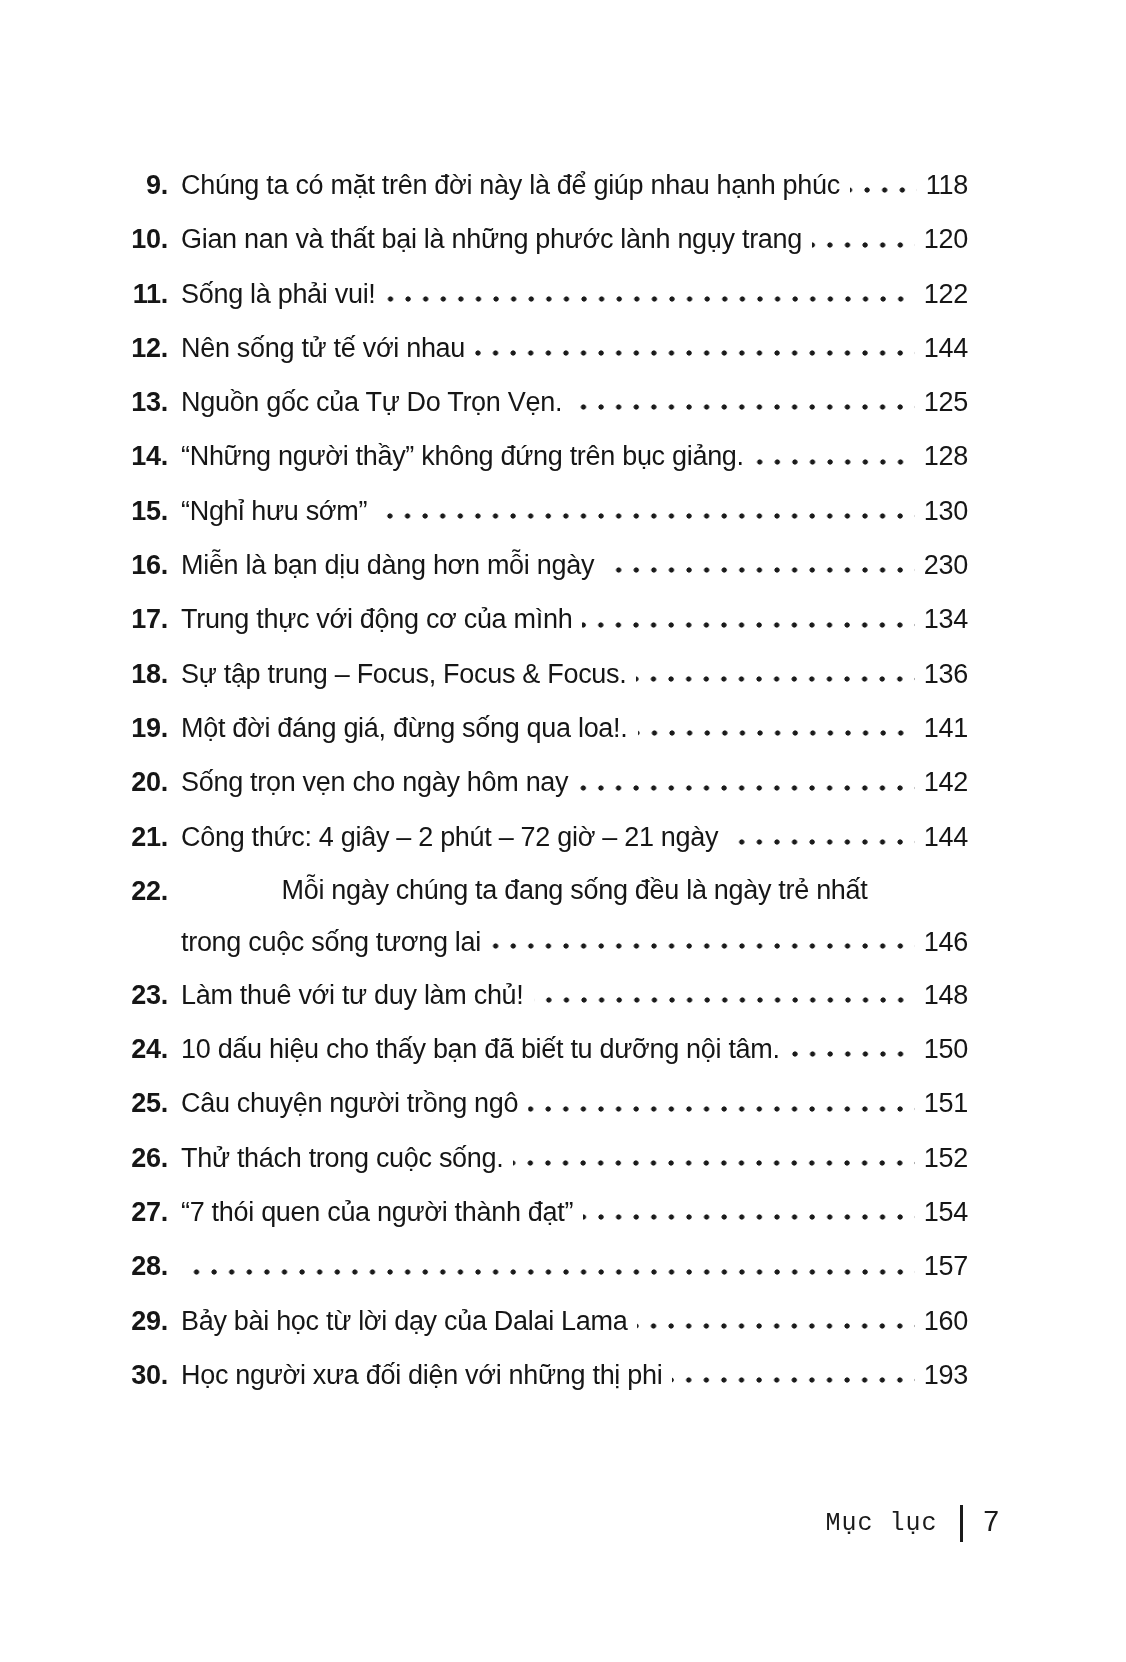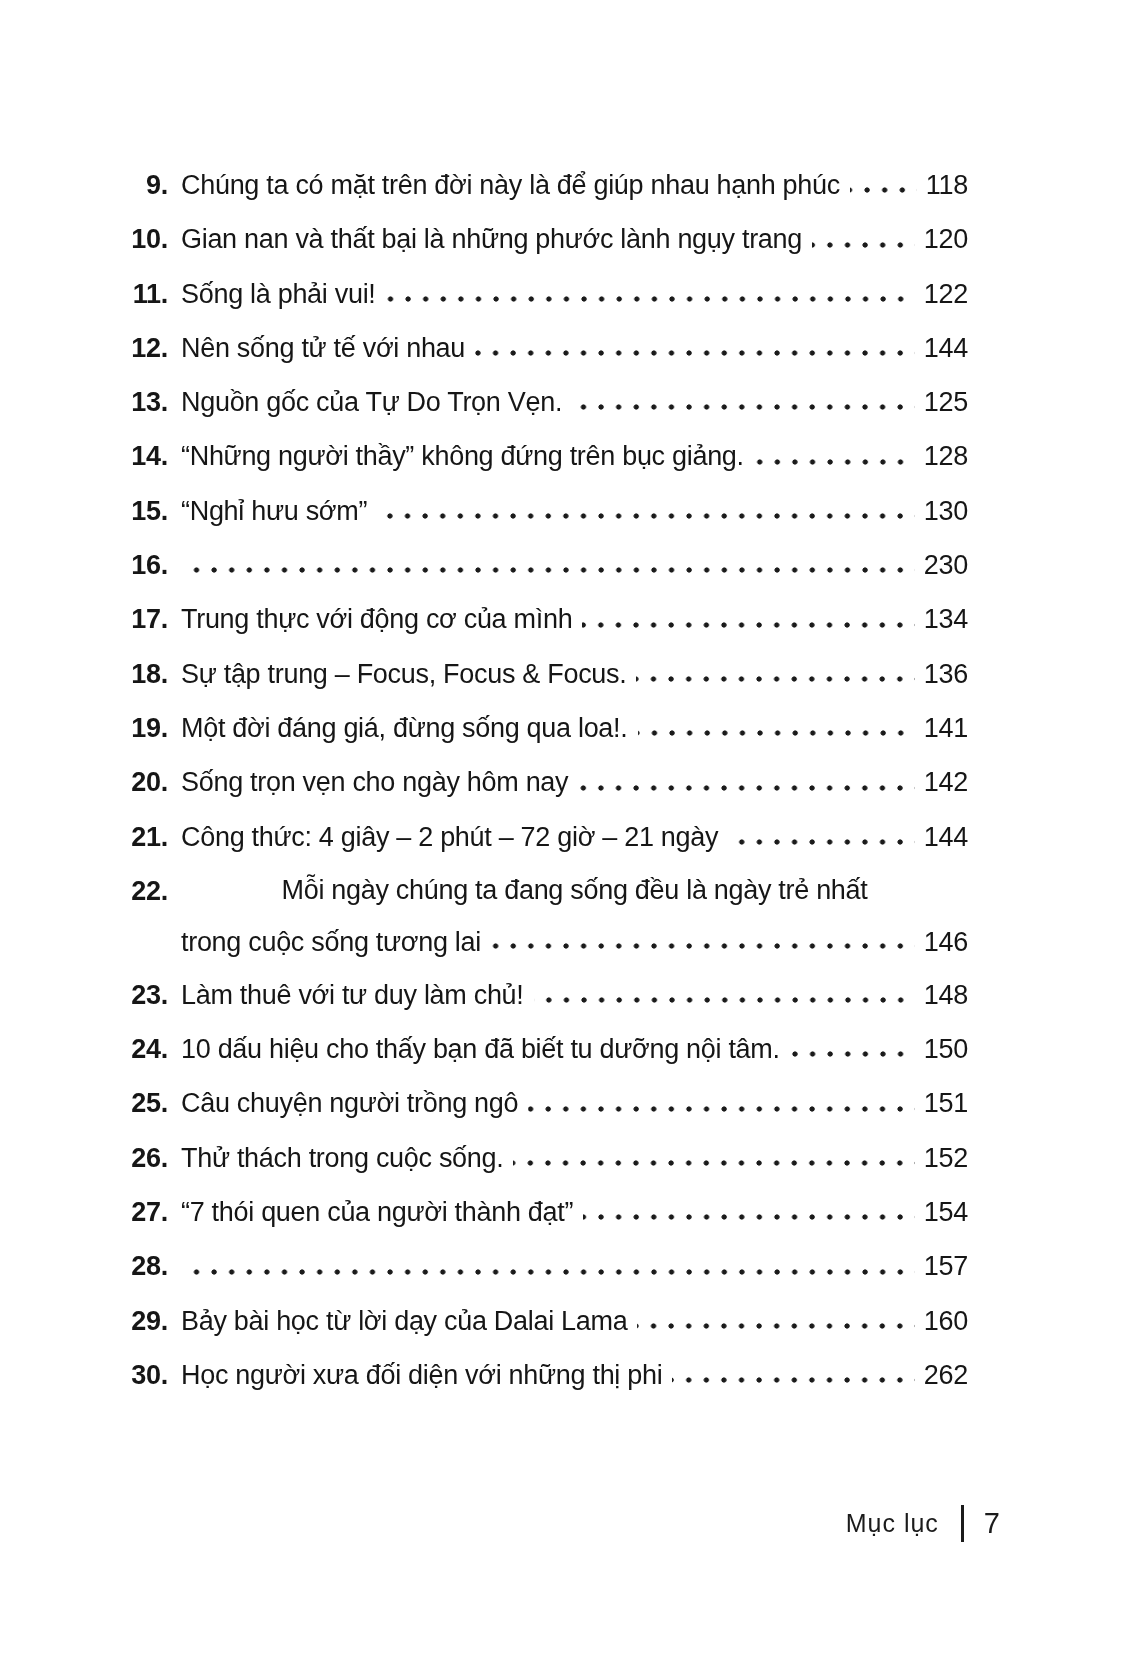--- a/index.html
+++ b/index.html
@@ -69,21 +69,21 @@
   }
   .pagenum {
     white-space: nowrap;
   }
   .footer {
     position: absolute;
     top: 1505px;
     right: 126px;
     display: flex;
     align-items: center;
-    font-family: Liberation Sans, sans-serif;
+    font-family: Liberation Mono, monospace;
     font-size: 25px;
     letter-spacing: 1px;
     color: #1b1b1b;
     text-align: center;
   }
   .footer .label {
     margin-right: 22px;
   }
   .footer .divider {
     width: 3px;
@@ -167,20 +167,21 @@
           <span class="title">“Nghỉ hưu sớm”</span>
           <span class="leader"></span>
           <span class="pagenum">130</span>
         </div>
       </div>
   </div>
     <div class="toc-row">
     <span class="num">16.</span>
     <div class="lines">
         <div class="line">
+          <span class="title">Miễn là bạn dịu dàng hơn mỗi ngày</span>
           <span class="leader"></span>
           <span class="pagenum">230</span>
         </div>
       </div>
   </div>
     <div class="toc-row">
     <span class="num">17.</span>
     <div class="lines">
         <div class="line">
           <span class="title">Trung thực với động cơ của mình</span>
@@ -310,21 +311,21 @@
           <span class="pagenum">160</span>
         </div>
       </div>
   </div>
     <div class="toc-row">
     <span class="num">30.</span>
     <div class="lines">
         <div class="line">
           <span class="title">Học người xưa đối diện với những thị phi</span>
           <span class="leader"></span>
-          <span class="pagenum">262</span>
+          <span class="pagenum">193</span>
         </div>
       </div>
   </div>
   </main>
 
 <footer class="footer">
   <span class="label">Mục lục</span>
   <span class="divider"></span>
   <span class="folio">7</span>
 </footer>

